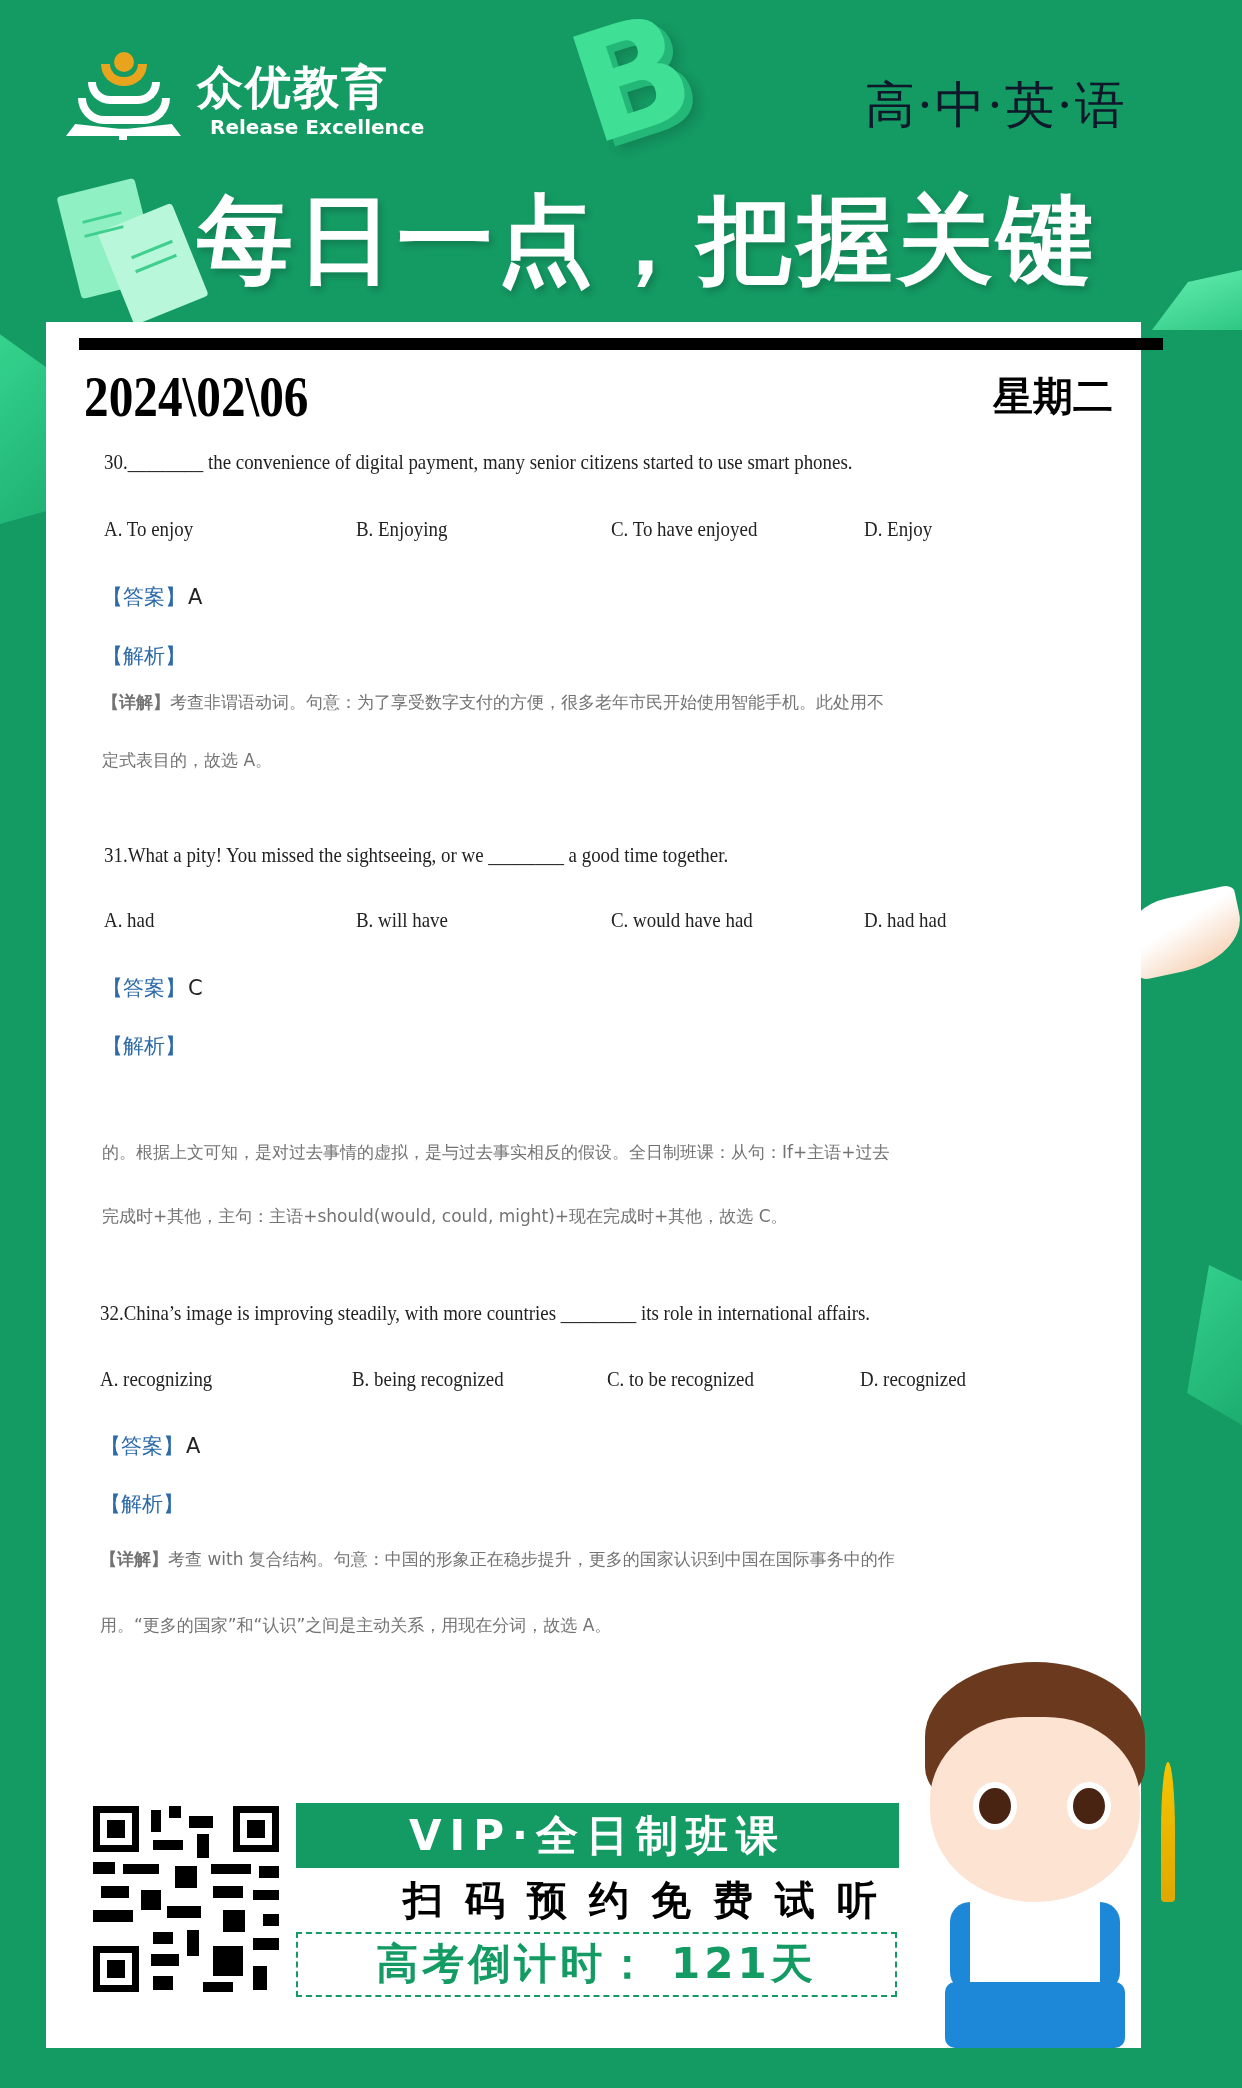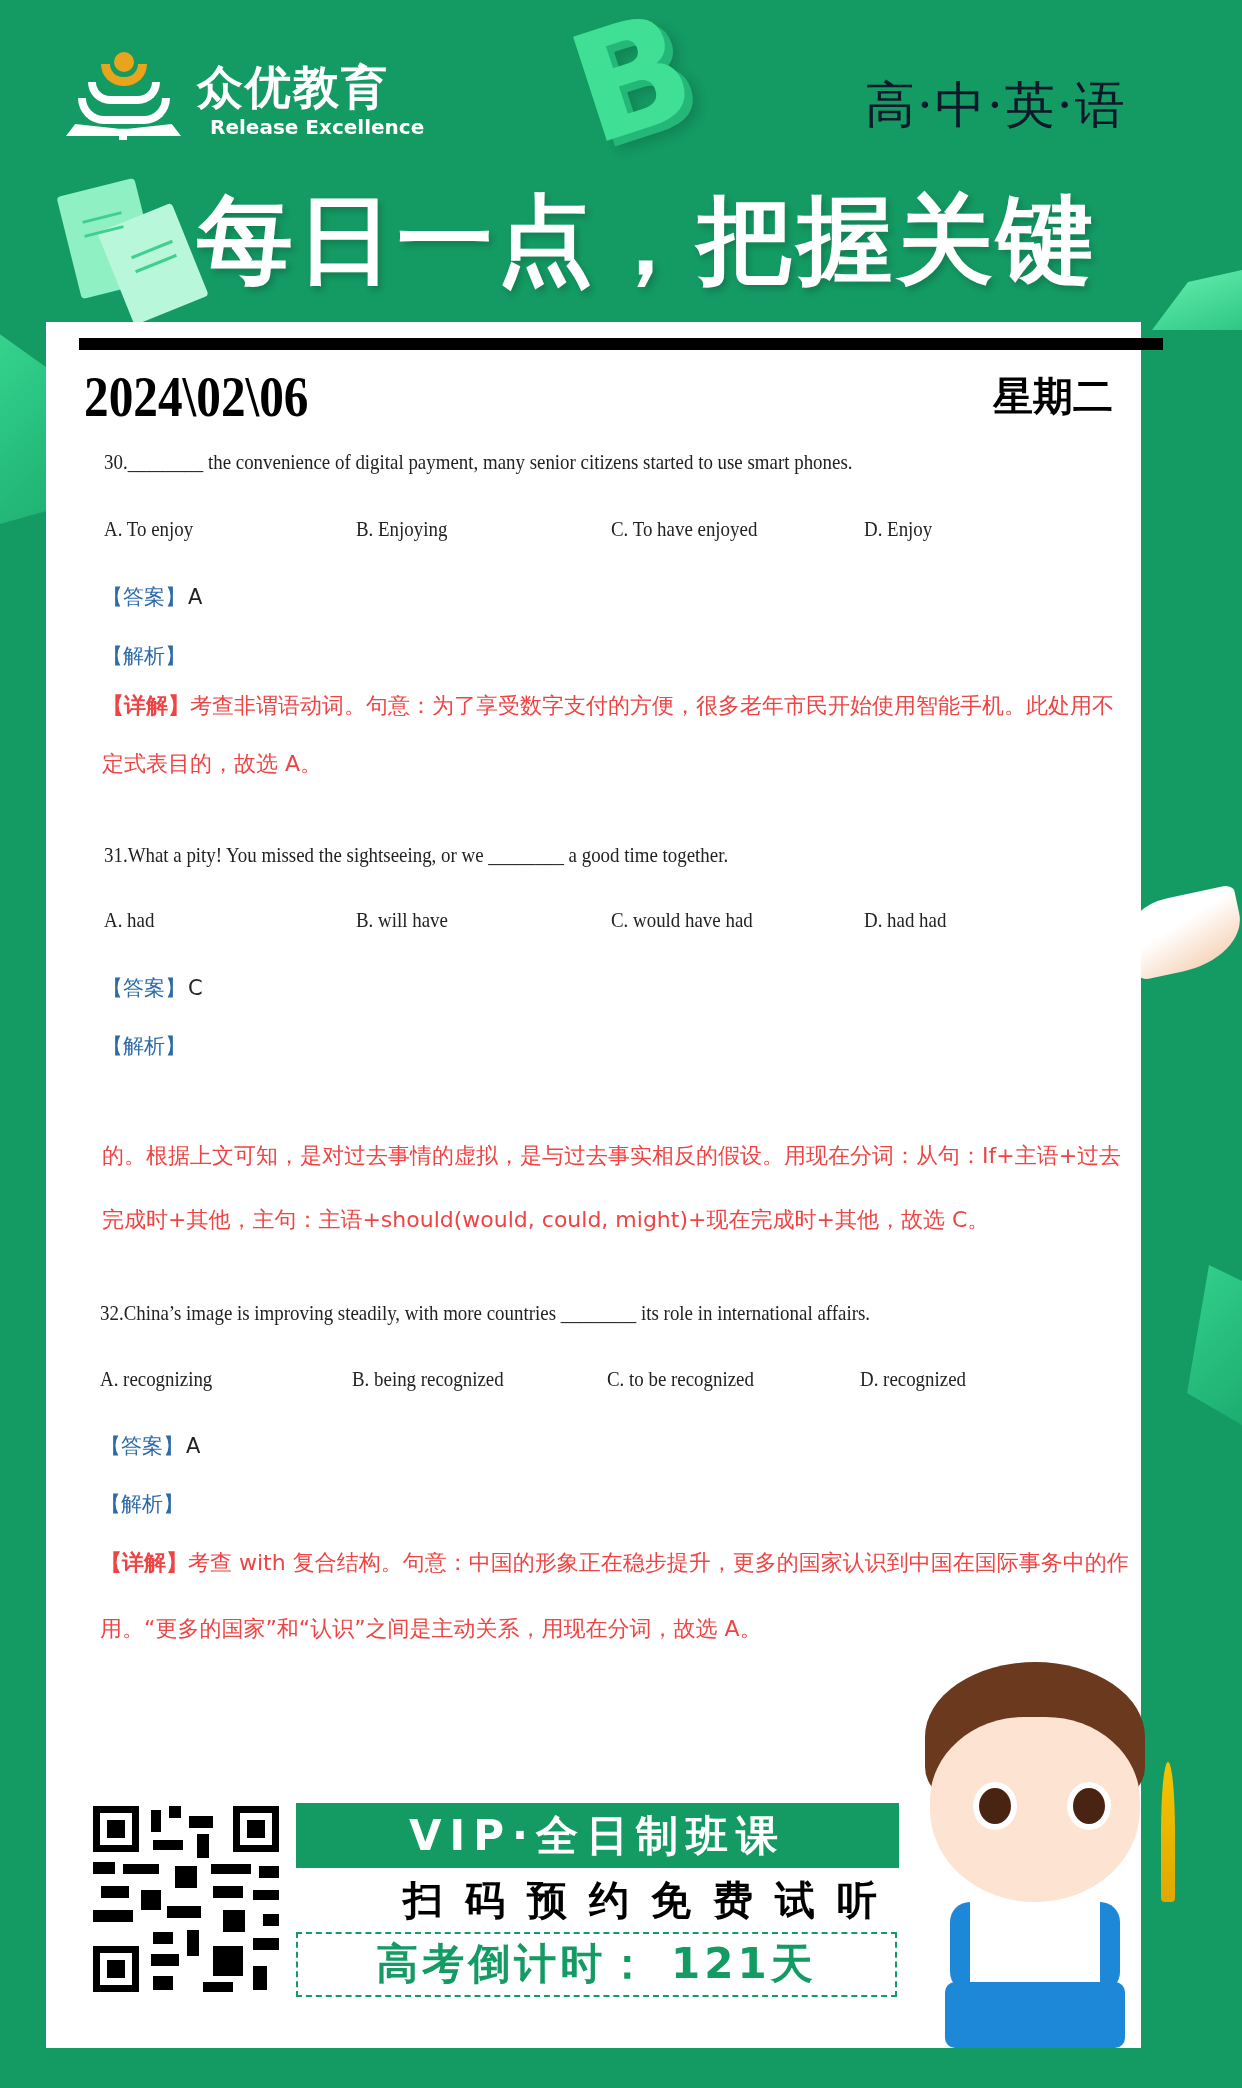--- a/index.html
+++ b/index.html
@@ -56,21 +56,21 @@
   
   .card { position: absolute; left: 46px; top: 322px; width: 1095px; height: 1726px; background: #fff; }
   .top-rule { position: absolute; left: 33px; top: 16px; width: 1084px; height: 12px; background: #000; }
   .date { position: absolute; left: 38px; top: 40px; font-family: "Liberation Serif", serif; font-weight: bold; font-size: 56px; line-height: 70px; color: #000; transform: scaleX(0.88); transform-origin: left; }
   .weekday { position: absolute; right: 28px; top: 44px; font-family: "DejaVu Serif", serif; font-weight: bold; font-size: 40px; line-height: 60px; color: #000; }
 
   .q { position: absolute; left: 58px; font-family: "Liberation Serif", serif; font-size: 21px; color: #222; white-space: nowrap; transform: scaleX(0.9); transform-origin: left; }
   .opt { position: absolute; font-family: "Liberation Serif", serif; font-size: 21px; color: #222; white-space: nowrap; transform: scaleX(0.9); transform-origin: left; }
   .tag { position: absolute; left: 56px; font-size: 21px; color: #2c6aa8; white-space: nowrap; }
   .tag .val { color: #222; margin-left: 2px; }
-  .detail { position: absolute; left: 56px; font-size: 22px; color: #ef4444; white-space: nowrap; text-align: center; }
+  .detail { position: absolute; left: 56px; font-size: 17px; color: #737373; white-space: nowrap; text-align: center; }
   .detail b { font-weight: bold; }
 
   
   .qr { position: absolute; left: 47px; top: 1484px; width: 186px; height: 186px; }
   .qr .finder { position: absolute; width: 46px; height: 46px; border: 7px solid #000; }
   .qr .finder::after { content: ""; position: absolute; left: 7px; top: 7px; width: 18px; height: 18px; background: #000; }
   .qr .mod { position: absolute; background: #000; }
 
   .vip { position: absolute; left: 250px; top: 1481px; width: 603px; height: 65px; background: #149a63; color: #fff; font-size: 42px; font-weight: bold; text-align: center; line-height: 65px; letter-spacing: 8px; }
   .scan { position: absolute; left: 250px; top: 1550px; width: 603px; height: 56px; color: #000; font-size: 40px; font-weight: bold; text-align: right; line-height: 56px; letter-spacing: 22px; }
@@ -132,21 +132,21 @@
   <div class="detail" style="top:369px"><b>【详解】</b><span>考查非谓语动词。句意：为了享受数字支付的方便，很多老年市民开始使用智能手机。此处用不</span></div>
   <div class="detail" style="top:427px">定式表目的，故选 A。</div>
 
   <div class="q" style="top:521px">31.What a pity! You missed the sightseeing, or we ________ a good time together.</div>
   <div class="opt" style="left:58px;top:586px">A. had</div>
   <div class="opt" style="left:310px;top:586px">B. will have</div>
   <div class="opt" style="left:565px;top:586px">C. would have had</div>
   <div class="opt" style="left:818px;top:586px">D. had had</div>
   <div class="tag" style="top:652px"><span>【答案】</span><span class="val">C</span></div>
   <div class="tag" style="top:710px">【解析】</div>
-  <div class="detail" style="top:819px">的。根据上文可知，是对过去事情的虚拟，是与过去事实相反的假设。用现在分词：从句：If+主语+过去</div>
+  <div class="detail" style="top:819px">的。根据上文可知，是对过去事情的虚拟，是与过去事实相反的假设。全日制班课：从句：If+主语+过去</div>
   <div class="detail" style="top:883px">完成时+其他，主句：主语+should(would, could, might)+现在完成时+其他，故选 C。</div>
 
   <div class="q" style="left:54px;top:979px">32.China’s image is improving steadily, with more countries ________ its role in international affairs.</div>
   <div class="opt" style="left:54px;top:1045px">A. recognizing</div>
   <div class="opt" style="left:306px;top:1045px">B. being recognized</div>
   <div class="opt" style="left:561px;top:1045px">C. to be recognized</div>
   <div class="opt" style="left:814px;top:1045px">D. recognized</div>
   <div class="tag" style="left:54px;top:1110px"><span>【答案】</span><span class="val">A</span></div>
   <div class="tag" style="left:54px;top:1168px">【解析】</div>
   <div class="detail" style="left:54px;top:1226px"><b>【详解】</b><span>考查 with 复合结构。句意：中国的形象正在稳步提升，更多的国家认识到中国在国际事务中的作</span></div>

